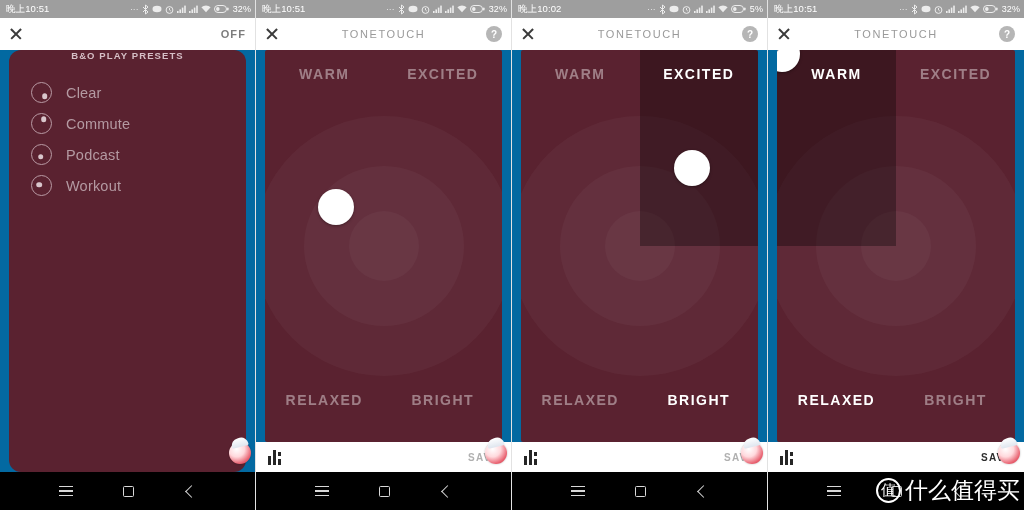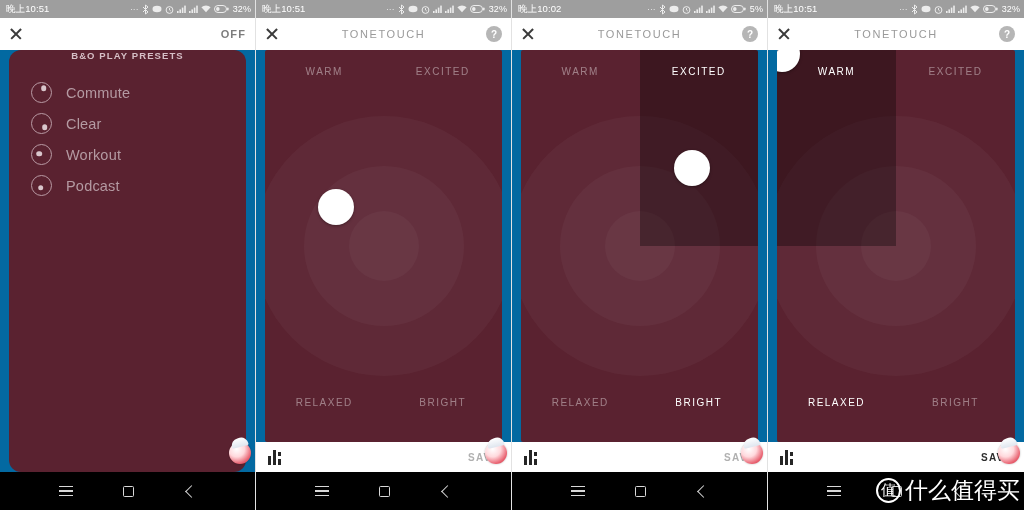--- a/index.html
+++ b/index.html
@@ -164,22 +164,22 @@
     position: absolute; inset: 0;
     display: grid;
     grid-template-columns: 1fr 1fr;
     grid-template-rows: 1fr 1fr;
   }
   .quad { position: relative; }
   .quad.sel { background: rgba(0,0,0,0.32); }
 
   .qlabel {
     position: absolute;
-    font-size: 10px;
-    font-weight: normal;
+    font-size: 14px;
+    font-weight: bold;
     letter-spacing: 1.5px;
     color: rgba(255,255,255,0.42);
     white-space: nowrap;
     left: 50%;
     transform: translateX(-50%);
   }
   .qlabel.bright-on { color: #ffffff; }
   .quad.tl .qlabel, .quad.tr .qlabel { top: 16px; }
   .quad.bl .qlabel, .quad.br .qlabel { bottom: 34px; }
 
@@ -365,41 +365,41 @@
     <div class="appbar">
       <div class="close-x"></div>
       <div class="appbar-right">OFF</div>
     </div>
 
     <div class="presets-body">
       <div class="presets-heading">B&amp;O PLAY PRESETS</div>
 
       <div class="preset-row">
         <div class="preset-dial">
-            <i style="left:62%;top:28%;transform:translate(-50%,-50%)"></i>
-          </div>
-        <div class="preset-label">Commute</div>
+            <i style="left:66%;top:68%;transform:translate(-50%,-50%)"></i>
+          </div>
+        <div class="preset-label">Clear</div>
       </div>
       <div class="preset-row">
         <div class="preset-dial">
-            <i style="left:66%;top:68%;transform:translate(-50%,-50%)"></i>
-          </div>
-        <div class="preset-label">Clear</div>
+            <i style="left:62%;top:28%;transform:translate(-50%,-50%)"></i>
+          </div>
+        <div class="preset-label">Commute</div>
+      </div>
+      <div class="preset-row">
+        <div class="preset-dial">
+            <i style="left:46%;top:62%;transform:translate(-50%,-50%)"></i>
+          </div>
+        <div class="preset-label">Podcast</div>
       </div>
       <div class="preset-row">
         <div class="preset-dial">
             <i style="left:38%;top:46%;transform:translate(-50%,-50%)"></i>
           </div>
         <div class="preset-label">Workout</div>
-      </div>
-      <div class="preset-row">
-        <div class="preset-dial">
-            <i style="left:46%;top:62%;transform:translate(-50%,-50%)"></i>
-          </div>
-        <div class="preset-label">Podcast</div>
       </div>
     </div>
 
     <div class="wm-badge">
       <div class="ball"></div>
         <div class="cap"></div>
     </div>
 
     <div class="navbar">
       <div class="nav-btn">

